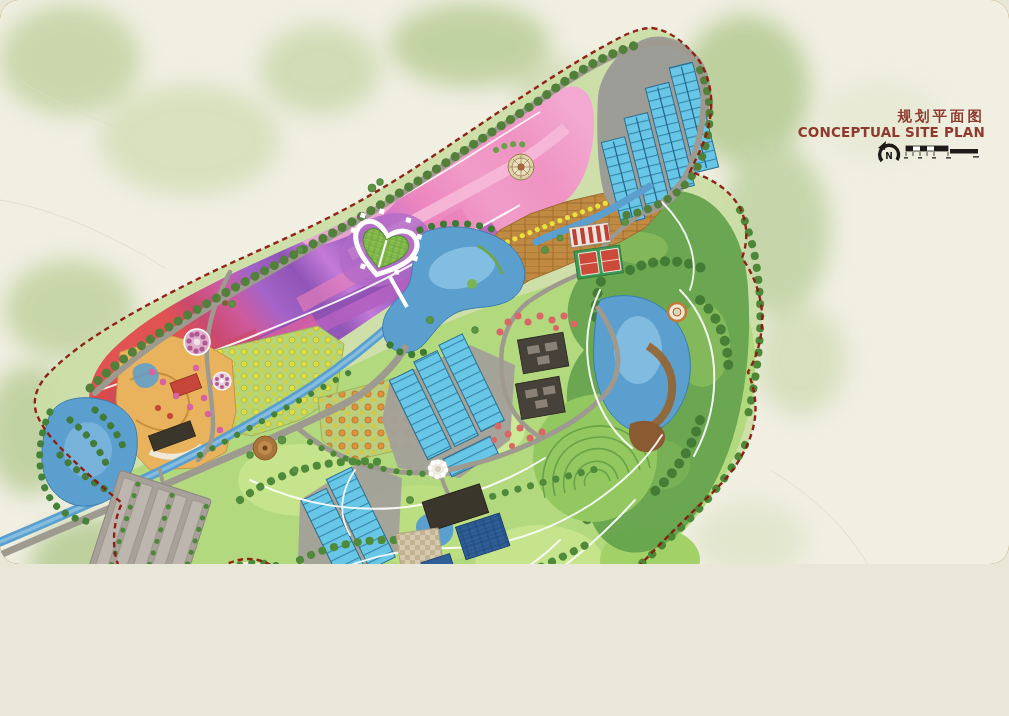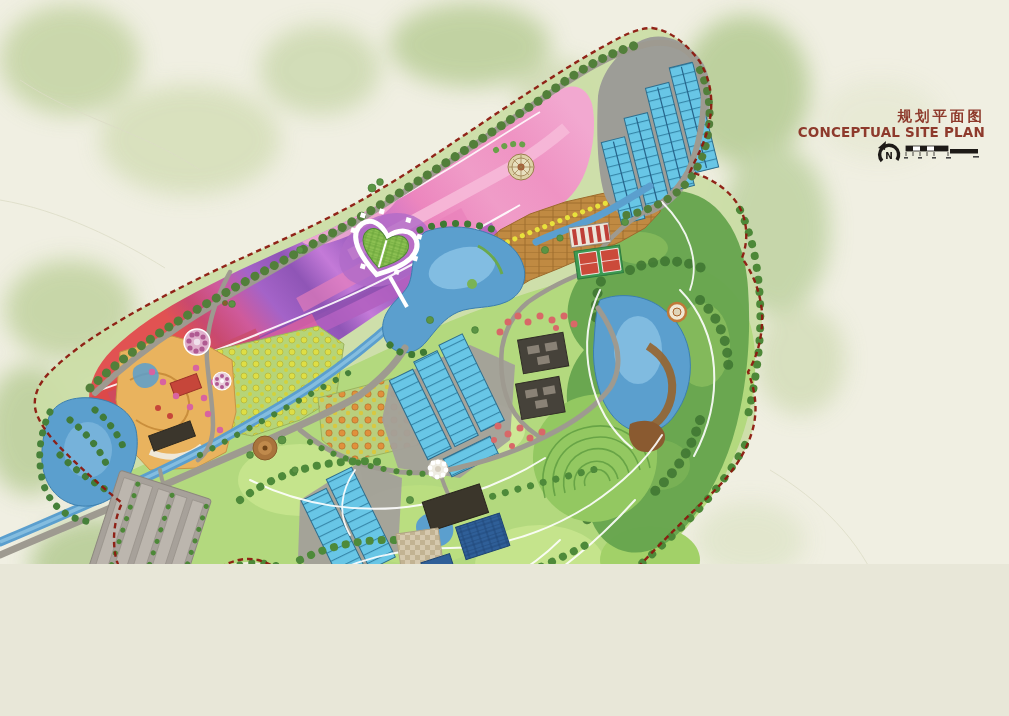--- a/index.html
+++ b/index.html
@@ -1,16 +1,16 @@
 <!DOCTYPE html>
 <html><head>
 <meta charset="utf-8">
 <style>
   html,body{margin:0;padding:0;background:#e8e7d8;font-family:"Liberation Sans",sans-serif;}
-  .stage{position:relative;width:1009px;height:564px;overflow:hidden;background:#a16207;}
+  .stage{position:relative;width:1009px;height:564px;overflow:hidden;background:#a16207;border-radius:19px;}
   svg{display:block;}
   text{font-family:"DejaVu Sans","Liberation Sans",sans-serif;}
   .title-zh{font-size:14.5px;font-weight:bold;letter-spacing:3px;}
   .title-en{font-size:13.5px;font-weight:bold;letter-spacing:.2px;}
   .north-n{font-size:9px;font-weight:bold;}
 </style>
 </head>
 <body>
 
 <div class="stage">

